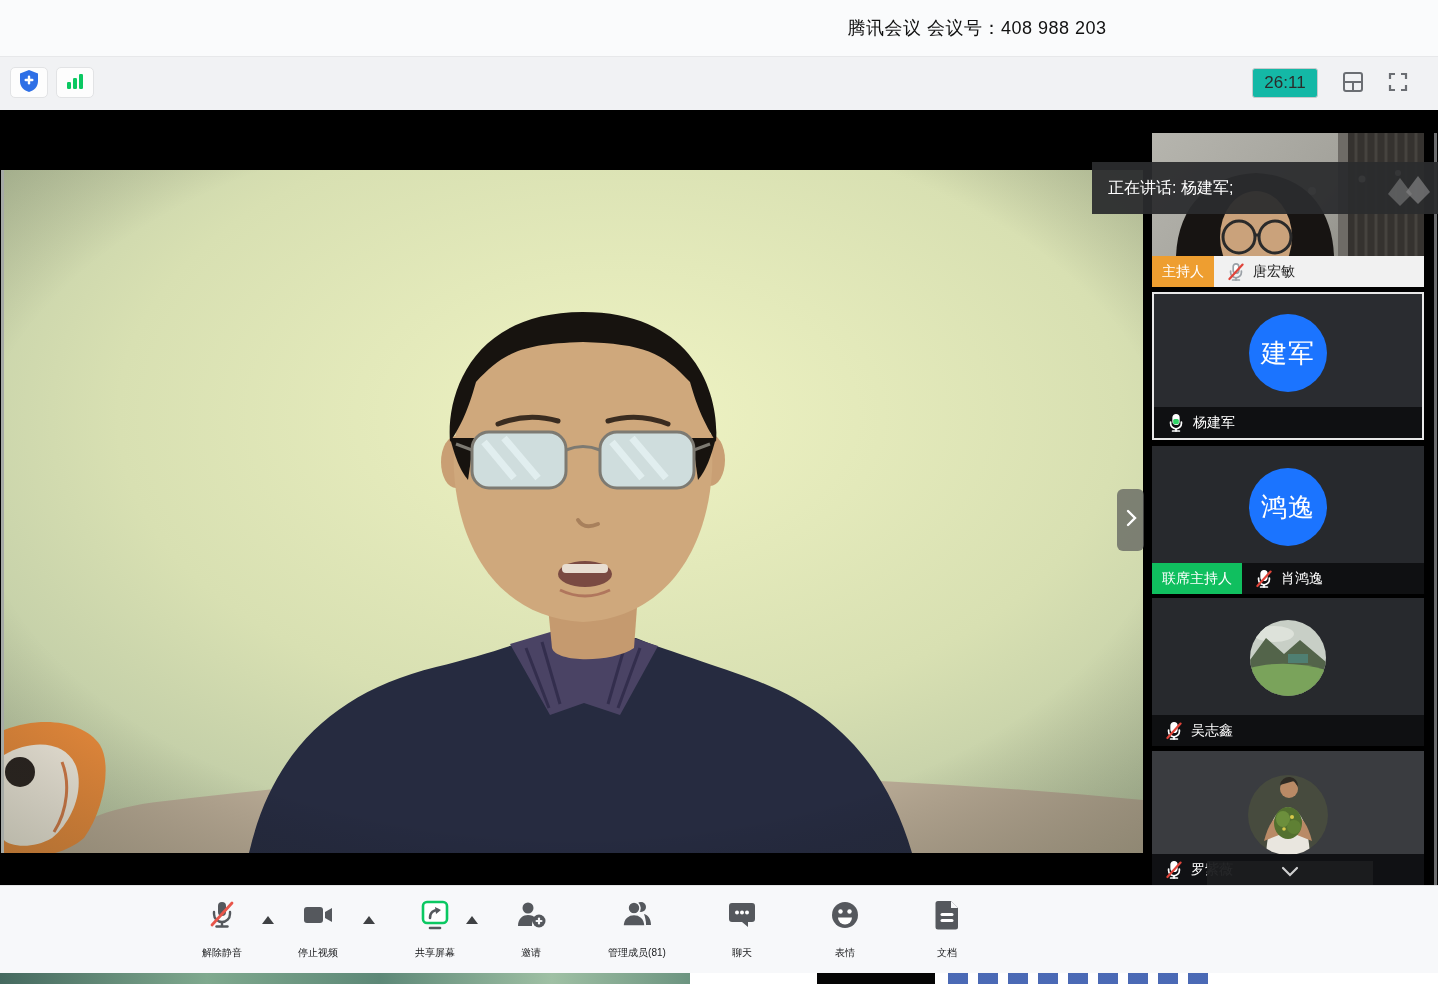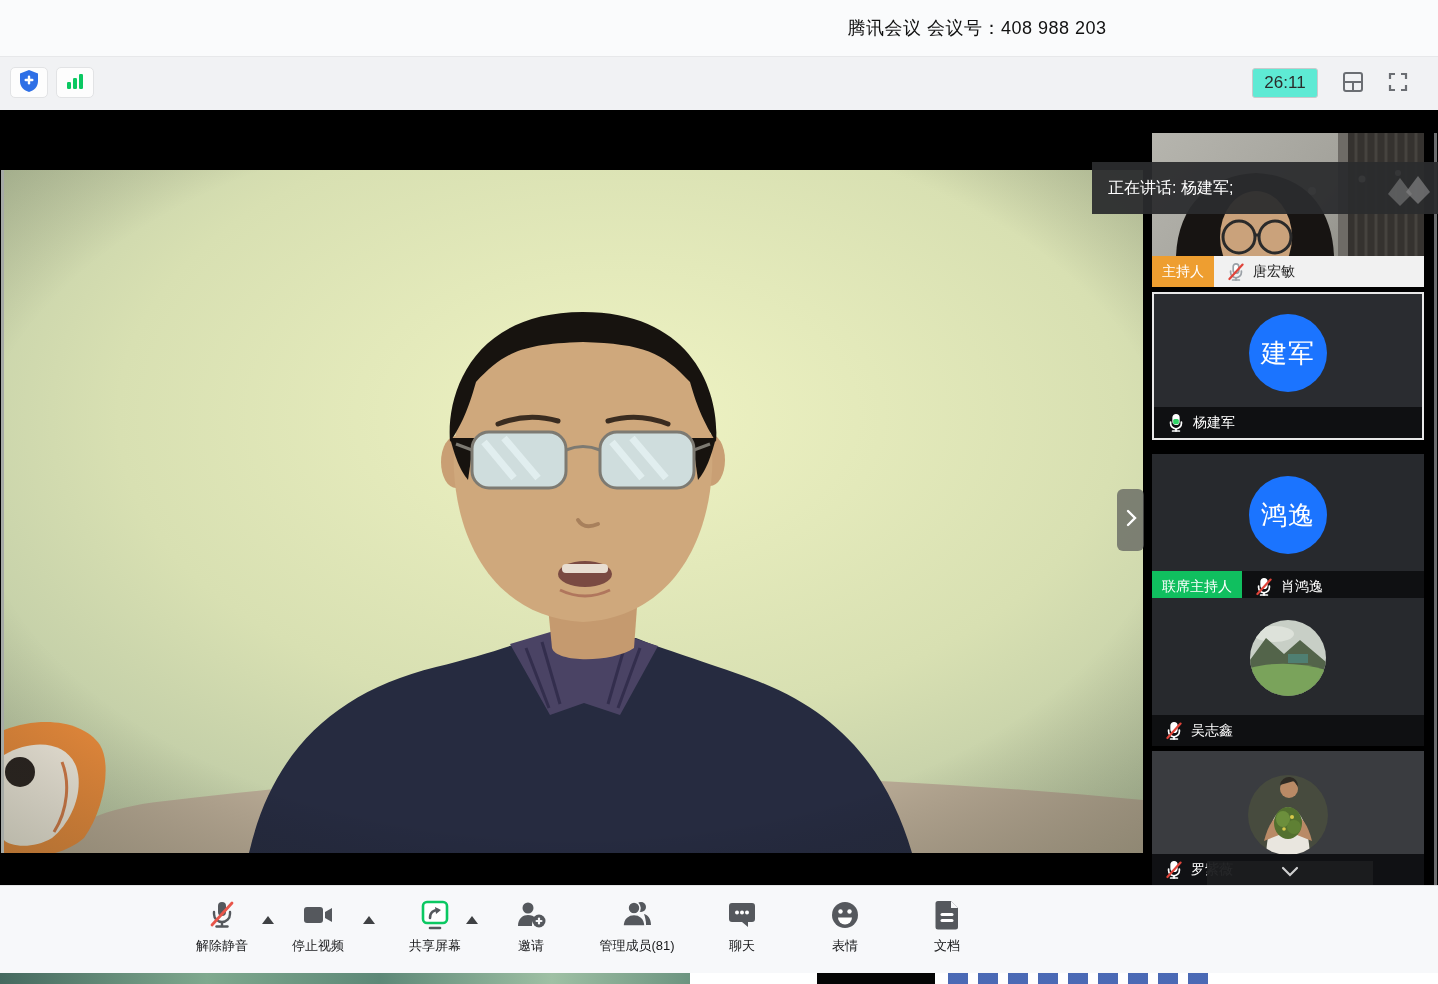--- a/index.html
+++ b/index.html
@@ -9,21 +9,21 @@
   
   #titlebar { position:absolute; left:0; top:0; width:1438px; height:56px; background:#fafbfc; }
   #meeting-title { position:absolute; left:977px; top:16px; transform:translateX(-50%);
                    font-size:18px; color:#111; white-space:nowrap; letter-spacing:.5px; }
 
   
   #topbar { position:absolute; left:0; top:56px; width:1438px; height:54px; background:#f1f2f4;
             border-top:1px solid #e7e8ea; }
   .chip { position:absolute; top:10px; width:38px; height:31px; background:#fdfdfd;
           border:1px solid #e2e3e5; border-radius:5px; display:flex; align-items:center; justify-content:center; }
-  #timer-box { position:absolute; left:1252px; top:11px; width:66px; height:30px; background:#5eead4;
+  #timer-box { position:absolute; left:1252px; top:11px; width:66px; height:30px; background:#14b8a6;
                border:1px solid #c9cacc; border-radius:3px; text-align:center; line-height:28px;
                font-size:17px; color:#2b2b2b; }
   .plainbtn { position:absolute; top:12px; width:30px; height:30px; display:flex; align-items:center; justify-content:center; cursor:pointer; }
 
   
   #stage { position:absolute; left:0; top:110px; width:1438px; height:775px; background:#000; overflow:hidden; }
   #main-video { position:absolute; left:4px; top:60px; width:1139px; height:683px; overflow:hidden; }
   #main-video svg { display:block; width:100%; height:100%; }
   #edge-sliver { position:absolute; left:1px; top:60px; width:3px; height:683px; background:#cfd4cf; opacity:.8; }
 
@@ -55,21 +55,21 @@
 
   #collapse-bar { position:absolute; left:1207px; top:751px; width:166px; height:24px;
                   background:rgba(28,29,31,.96); display:flex; align-items:center; justify-content:center; cursor:pointer; }
 
   
   #bottombar { position:absolute; left:0; top:885px; width:1438px; height:88px; background:#f7f8fa;
                border-top:1px solid #e3e4e6; }
   .tbtn { position:absolute; top:10px; width:96px; height:70px; display:flex; flex-direction:column;
           align-items:center; justify-content:flex-start; cursor:pointer; }
   .tbtn .ic { height:38px; display:flex; align-items:center; justify-content:center; }
-  .tbtn .lb { font-size:13px; color:#18191b; margin-top:3px; white-space:nowrap; }
+  .tbtn .lb { font-size:10px; color:#18191b; margin-top:12px; white-space:nowrap; }
   .caret { position:absolute; top:30px; width:0; height:0; border-left:6px solid transparent;
            border-right:6px solid transparent; border-bottom:8px solid #3f4144; cursor:pointer; }
   #end-meeting { position:absolute; left:1272px; top:16px; width:113px; height:54px; background:#fcfcfd;
                  border:1.5px solid #f2564a; border-radius:9px; color:#f2564a; font-size:18px;
                  display:flex; align-items:center; justify-content:center; cursor:pointer;
                  font-family:inherit; }
 
   
   #understrip { position:absolute; left:0; top:973px; width:1438px; height:11px; background:#fff; overflow:hidden; }
   #strip-video { position:absolute; left:0; top:0; width:690px; height:11px;
@@ -243,21 +243,21 @@
             <rect x="7.2" y="6" width="5.6" height="5.2" rx="1.5" fill="#2fd566" stroke="none"></rect>
             <path d="M4.6,9 v1.4 a5.4,5.4 0 0 0 10.8,0 V9"></path>
             <line x1="10" y1="16" x2="10" y2="18"></line>
             <line x1="6.6" y1="18" x2="13.4" y2="18"></line>
           </svg>
       </span>
       <span>杨建军</span>
     </div>
   </div>
 
-  <div class="tile" style="top:344px; height:148px;">
+  <div class="tile" style="top:336px; height:148px;">
     <div class="avatar-circle" style="top:22px; width:78px; height:78px;">鸿逸</div>
     <div class="namebar">
       <div class="badge" style="background:#10bf5f;">联席主持人</div>
       <span class="micwrap">
         <svg viewBox="0 0 20 20" width="20" height="20" fill="none" stroke="#fff" stroke-width="1.7" stroke-linecap="round">
             <rect x="7.2" y="1.8" width="5.6" height="9.4" rx="2.8" fill="#fff"></rect>
             <path d="M4.6,9 v1.4 a5.4,5.4 0 0 0 10.8,0 V9"></path>
             <line x1="10" y1="16" x2="10" y2="18"></line>
             <line x1="6.6" y1="18" x2="13.4" y2="18"></line>
             <line x1="3.4" y1="17" x2="16.6" y2="2.6" stroke="#e0443a" stroke-width="2.2"></line>

